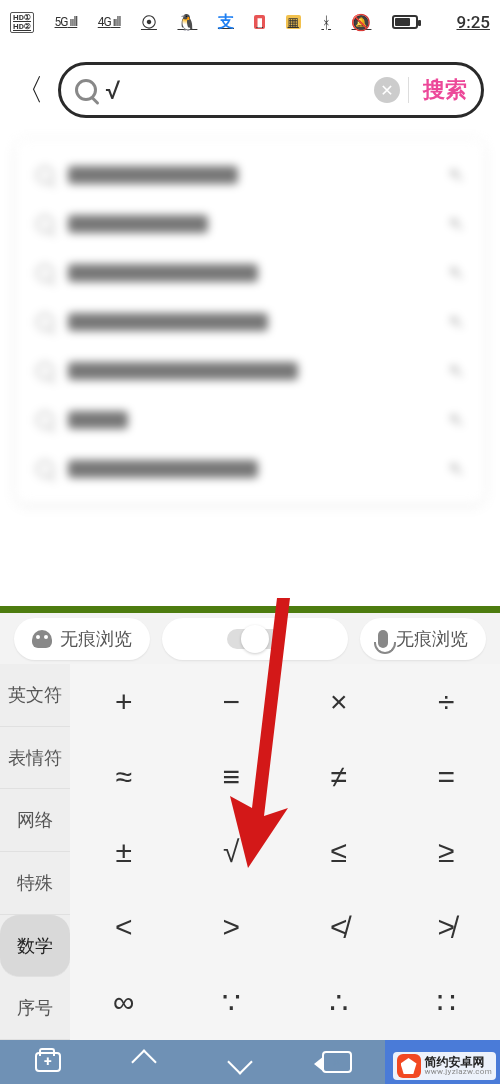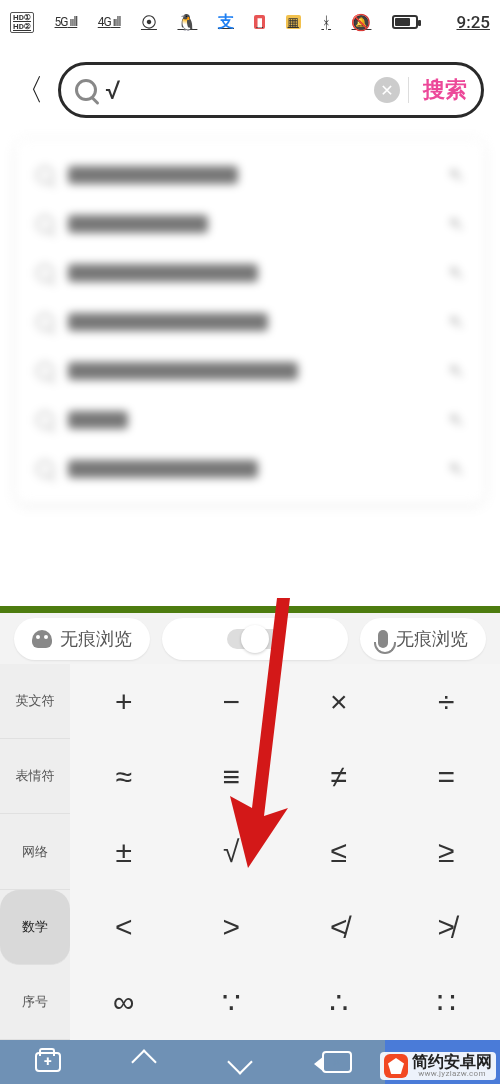--- a/index.html
+++ b/index.html
@@ -40,21 +40,21 @@
   .toggle { width:56px; height:20px; background:#ddd; border-radius:12px; position:relative; }
   .toggle::after{ content:""; position:absolute; width:28px; height:28px; background:#fff; border-radius:50%; top:-4px; left:14px; box-shadow:0 1px 3px rgba(0,0,0,.2);}
   .ghost-ic{ width:20px; height:18px; background:#888; border-radius:10px 10px 6px 6px; position:relative; }
   .ghost-ic::before{content:""; position:absolute; top:5px; left:4px; width:4px; height:4px; background:#fff; border-radius:50%; box-shadow:8px 0 0 #fff;}
   .mic-ic{ width:10px; height:18px; background:#888; border-radius:6px; position:relative;}
   .mic-ic::after{content:""; position:absolute; bottom:-6px; left:-4px; width:18px; height:10px; border:2px solid #888; border-top:none; border-radius:0 0 12px 12px;}
 
   
   .kbd { position:absolute; left:0; right:0; top:664px; bottom:44px; background:#f5f5f5; display:flex; }
   .kbd-tabs { width:70px; display:flex; flex-direction:column; background:#eee;}
-  .kbd-tab { flex:1; display:flex; align-items:center; justify-content:center; font-size:13px; color:#555; border-bottom:1px solid #e0e0e0;}
+  .kbd-tab { flex:1; display:flex; align-items:center; justify-content:center; font-size:18px; color:#555; border-bottom:1px solid #e0e0e0;}
   .kbd-tab.active{ background:#d9d9d9; color:#222; font-weight:500;border-radius:19px;}
   .kbd-grid { flex:1; display:grid; grid-template-columns: repeat(4,1fr); grid-template-rows: repeat(5,1fr);}
   .key { display:flex; align-items:center; justify-content:center; font-size:30px; color:#333; border:0; background:transparent; font-family: "Segoe UI Symbol","Arial Unicode MS",sans-serif;}
 
   
   .ime-bar { position:absolute; left:0; right:0; bottom:0; height:44px; background:#6f91b5; display:flex; align-items:center;}
   .ime-cell{ flex:1; display:flex; align-items:center; justify-content:center; color:#fff; }
   .ime-cell.last{ flex:1.2; background:#4a7bd8; height:100%; }
   .folder-ic{ width:26px; height:20px; border:2px solid #fff; border-radius:4px; position:relative;}
   .folder-ic::before{content:""; position:absolute; top:-6px; left:2px; width:12px; height:6px; border:2px solid #fff; border-bottom:none; border-radius:3px 3px 0 0;}
@@ -66,21 +66,21 @@
   .bksp span{ color:#6f91b5; font-size:14px; font-weight:700;}
 
   
   .red-arrow { position:absolute; left:222px; top:598px; width:80px; height:290px; pointer-events:none; z-index:50;}
 
   
   .watermark { position:absolute; right:4px; bottom:4px; display:flex; align-items:center; gap:4px; background:rgba(255,255,255,.9); padding:2px 4px; border-radius:4px; z-index:60;}
   .wm-logo{ width:24px; height:24px; background:#f24822; border-radius:6px; position:relative;}
   .wm-logo::after{content:""; position:absolute; inset:4px; background:#fff; clip-path: polygon(50% 0,100% 35%,80% 100%,20% 100%,0 35%);}
   .wm-text{ display:flex; flex-direction:column; line-height:1; }
-  .wm-text .t1{ font-size:16px; font-weight:700; color:#222;}
+  .wm-text .t1{ font-size:12px; font-weight:700; color:#222;}
   .wm-text .t2{ font-size:8px; color:#888; letter-spacing:.3px;text-align:center;}
 </style>
 </head>
 <body>
 
 <div class="status-bar">
   <div class="hd-block">
     <span>HD①</span>
       <span>HD②</span>
   </div>
@@ -160,20 +160,21 @@
     <div class="mic-ic"></div>
     <span>无痕浏览</span>
   </div>
 </div>
 
 <div class="kbd">
   <div class="kbd-tabs" id="kbd-tabs">
       <div class="kbd-tab">英文符</div>
       <div class="kbd-tab">表情符</div>
       <div class="kbd-tab">网络</div>
+      <div class="kbd-tab">特殊</div>
       <div class="kbd-tab active">数学</div>
       <div class="kbd-tab">序号</div>
     </div>
   <div class="kbd-grid" id="kbd-grid">
       <button class="key">+</button>
       <button class="key">−</button>
       <button class="key">×</button>
       <button class="key">÷</button>
       <button class="key">≈</button>
       <button class="key">≡</button>

